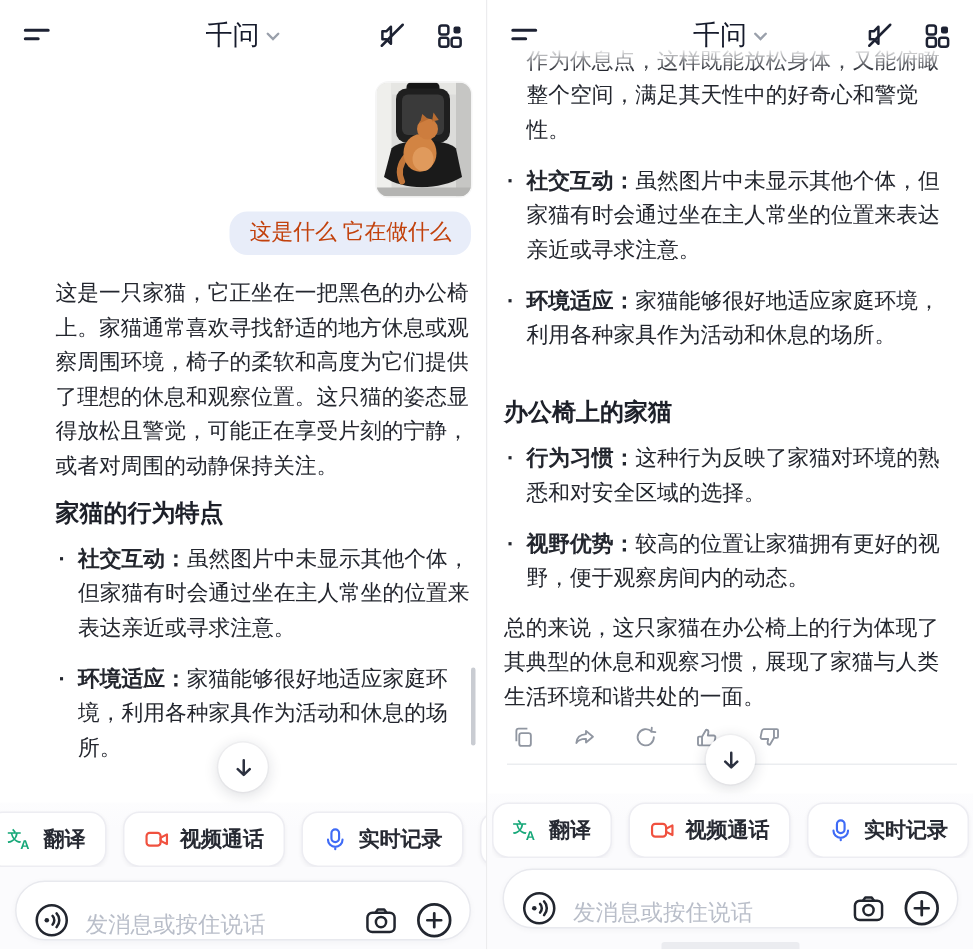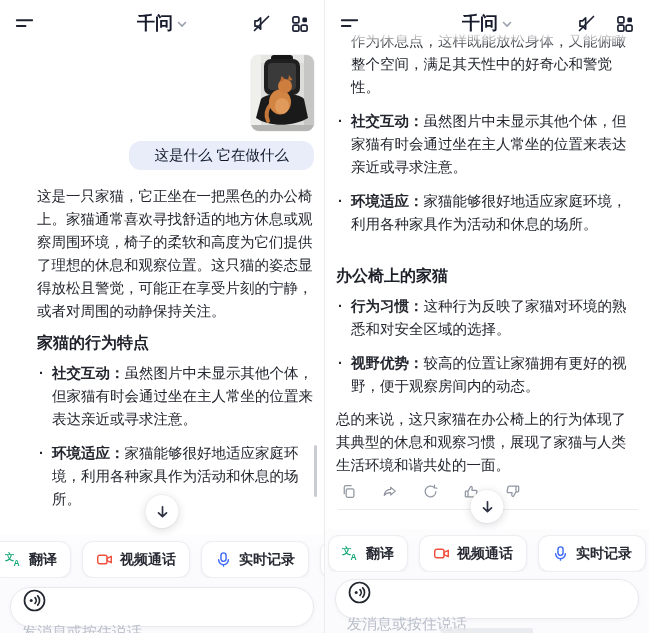--- a/index.html
+++ b/index.html
@@ -9,31 +9,31 @@
   .panel { position:relative; height:633px; overflow:hidden; background:#fff; }
   .panel.left  { width:325px; border-right:1px solid #ececee; }
   .panel.right { width:324px; }
 
   
   .hbar { position:absolute; top:0; left:0; right:0; height:47px; z-index:30;
           display:flex; align-items:center; padding:0 12px;
           background:linear-gradient(180deg,#fff 0%,#fff 68%,rgba(255,255,255,0) 100%); }
   .hbtn { width:24px; height:24px; display:flex; align-items:center; justify-content:center; cursor:pointer; }
   .htitle { position:absolute; left:50%; transform:translateX(-50%); top:11px;
-            display:flex; align-items:center; gap:4px; font-size:18px; font-weight:700; color:#161b2c; }
+            display:flex; align-items:center; gap:4px; font-size:18px; font-weight:400; color:#161b2c; }
   .hright { margin-left:auto; display:flex; gap:15px; align-items:center; }
   .chev { margin-top:3px; }
 
   
   .chat { position:absolute; inset:0; padding:0 9px 0 11px; overflow:hidden; z-index:10;
           font-size:14.5px; line-height:23px; }
   .cat-thumb { display:block; width:63px; height:76px; margin:55px 1px 0 auto;
                border-radius:8px; overflow:hidden; box-shadow:0 0 0 1px rgba(0,0,0,0.04); }
-  .user-bubble { width:max-content; margin:10px 1px 0 auto; background:#e8edf9; color:#0f172a;
-                 border-radius:12px; padding:4px 25px; font-size:14.5px; line-height:21px; }
+  .user-bubble { width:max-content; margin:10px 1px 0 auto; background:#e8edf9; color:#c2410c;
+                 border-radius:12px; padding:4px 13px; font-size:14.5px; line-height:21px; }
   .answer { margin-top:15px;margin-left:26px; }
   .sec-title { font-size:16px; font-weight:700; color:#1d2029; margin-top:8px; line-height:24px; }
   ul.blist { list-style:none; margin-top:7px; }
   ul.blist li { position:relative; padding-left:15px; margin-top:11px; }
   ul.blist li:first-child { margin-top:0; }
   ul.blist li::before { content:"·"; position:absolute; left:2px; top:0; font-weight:700; color:#23262e; }
   ul.blist li.cont::before { content:""; }
   .term { font-weight:700;text-align:center; }
   .closing { margin-top:10px; }
 
@@ -62,21 +62,21 @@
   .panel.right .bottom { height:104px; }
   .chips { display:flex; gap:11px; padding-top:6px; overflow:hidden; }
   .panel.left  .chips { margin-left:-9px; }
   .panel.right .chips { margin-left:3px; }
   .chip { height:37px; display:flex; align-items:center; gap:7px; padding:0 13px; background:#fff;
           border:1px solid #ededf2; border-radius:11px; box-shadow:0 1px 3px rgba(20,20,40,0.05);
           font-size:14px; font-weight:600; color:#272a33; white-space:nowrap; cursor:pointer; flex:0 0 auto; }
   .chip .cic { width:17px; height:17px; }
   .inputbar { margin:9px 10px 0 10px; height:40px; border-radius:21px; background:#fff;
               border:1px solid #e8e9ee; box-shadow:0 1px 4px rgba(20,20,40,0.04);
-              display:flex; align-items:flex-start; padding:0 11px; gap:10px;flex-direction:column; }
+              display:flex; align-items:flex-end; padding:0 11px; gap:10px; }
   .panel.right .inputbar { margin-top:7px; }
   .ph { flex:1; color:#b9bec9; font-size:15px; cursor:text; }
   .ibic { width:25px; height:25px; cursor:pointer; flex:0 0 auto; display:flex; align-items:center; }
   .smudge { position:absolute; bottom:0; left:50%; transform:translateX(-50%);
             width:92px; height:5px; background:#e7e8ec; border-radius:2px 2px 0 0; opacity:.8; }
 </style>
 </head>
 <body>
 
 <div class="app">

